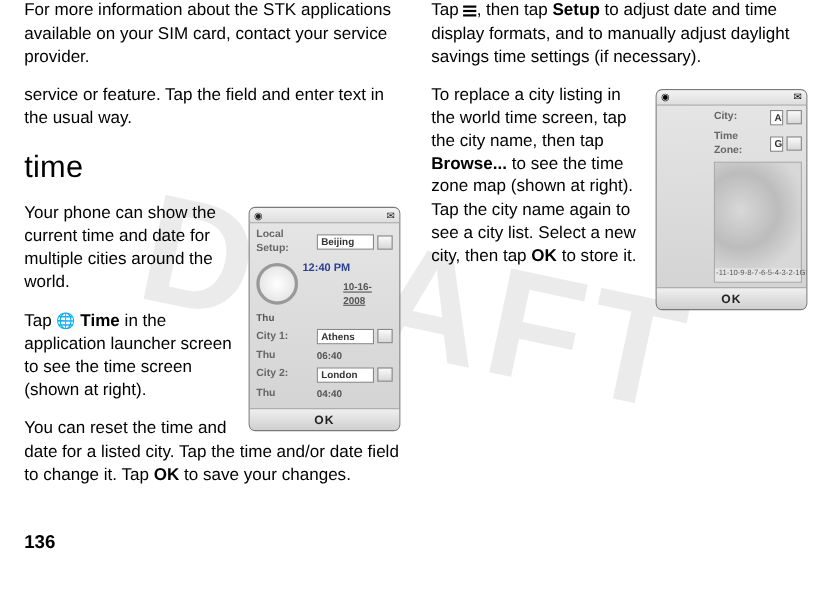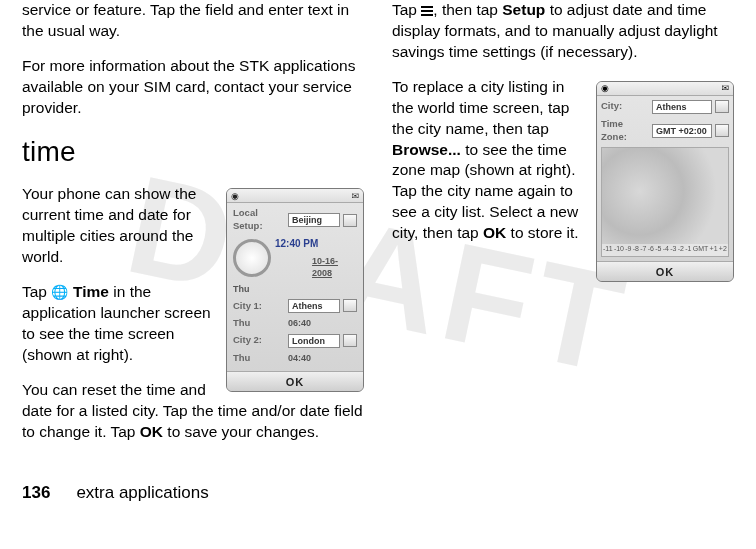--- a/index.html
+++ b/index.html
@@ -104,40 +104,40 @@
     .btn-sq { width:14px; height:13px; border:1px solid #888; background:linear-gradient(#fafafa,#d8d8d8); flex-shrink:0;}
     
     .phone2 {
       width: 138px;
       background: linear-gradient(#e6e6e6,#d2d2d2);
       border: 1px solid #7a7a7a;
       border-radius: 6px;
       overflow:hidden;
       font-family: Arial, sans-serif;
     }
-    .map-body { padding:4px; }
+    .map-body { padding:4px;margin-left:48px; }
     .map-area {
       height: 110px;
       background: radial-gradient(circle at 30% 40%, #d8d8d8 0%, #bcbcbc 40%, #d8d8d8 70%);
       border:1px solid #aaa;
       position:relative;
     }
     .map-ticks { position:absolute; bottom:0; left:0; right:0; height:12px; display:flex; justify-content:space-between; font-size:7px; color:#555; padding:0 1px; background:rgba(240,240,240,0.6);}
     .clearfix::after { content:""; display:block; clear:both;}
   </style>
 </head>
 <body>
 
 <div class="watermark">DRAFT</div>
 
 <div class="columns">
 
   <div class="col">
+    <p class="para">For more information about the STK applications available on your SIM card, contact your service provider.</p>
     <p class="para">service or feature. Tap the field and enter text in the usual way.</p>
-    <p class="para">For more information about the STK applications available on your SIM card, contact your service provider.</p>
     <h2 class="section">time</h2>
 
     <div class="phone float-right">
       <div class="ph-status">
         <span>◉</span>
         <span>✉</span>
       </div>
       <div class="ph-body">
         <div class="ph-row">
           <span class="ph-label">Local Setup:</span>
@@ -234,14 +234,13 @@
 
     <p class="para">
       <span>To replace a city listing in the world time screen, tap the city name, then tap </span><span class="bold">Browse...</span><span> to see the time zone map (shown at right). Tap the city name again to see a city list. Select a new city, then tap </span><span class="bold">OK</span><span> to store it.</span>
     </p>
 
   </div>
 </div>
 
 <div class="footer">
   <span class="pg">136</span>
-  <span class="lbl">extra applications</span>
 </div>
 
 </body></html>

